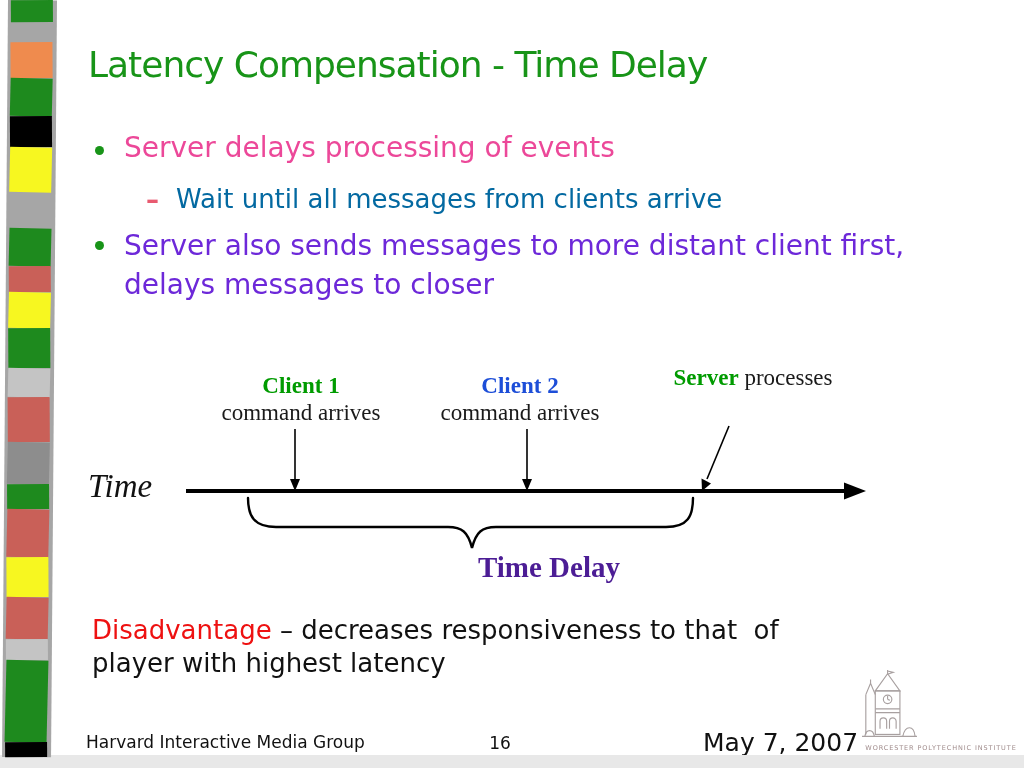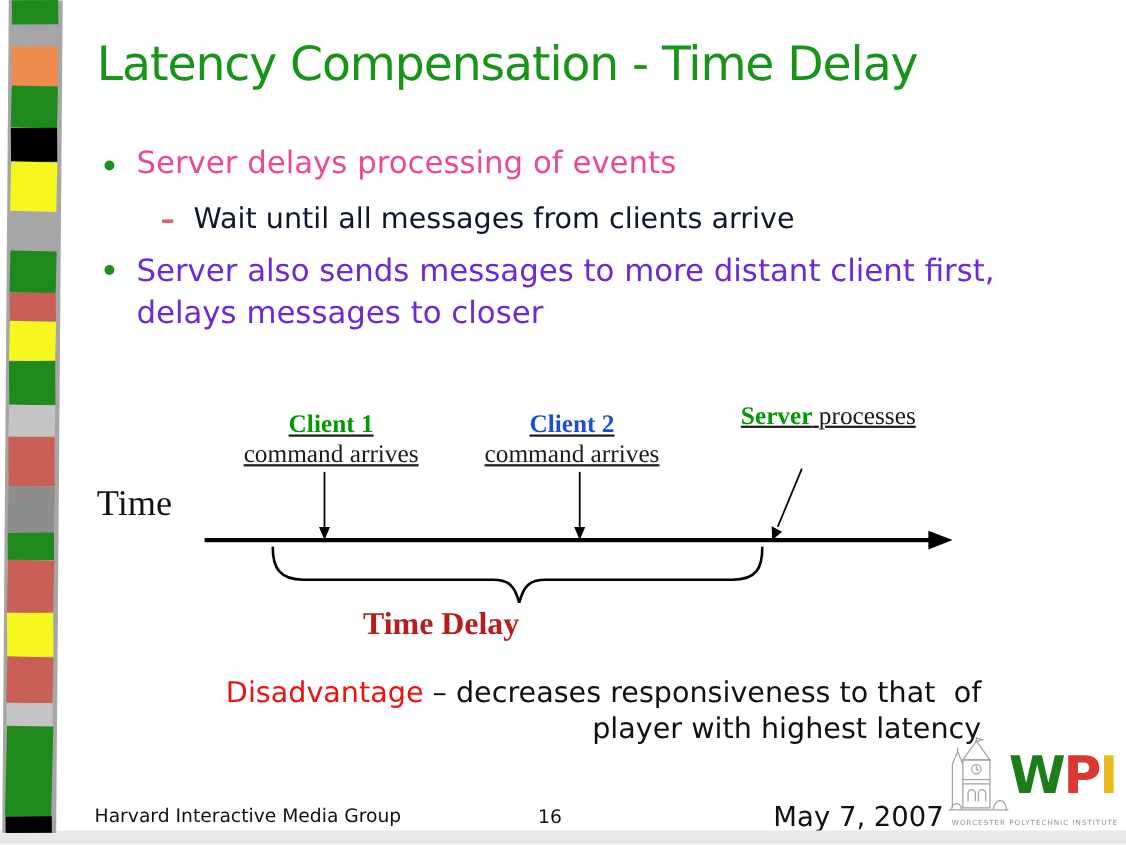--- a/index.html
+++ b/index.html
@@ -8,42 +8,42 @@
 
   
   #strip{position:absolute;left:8px;top:0;width:49px;height:757px;
          transform:rotate(0.45deg);transform-origin:top left;z-index:2;}
   .strip-block{margin-left:3px;width:42px;}
 
   
   #bottom-bar{position:absolute;left:0;top:755px;width:1024px;height:13px;background:#e8e8e8;z-index:1;}
 
   
-  #title{position:absolute;left:88px;top:34px;width:910px;font-size:43px;letter-spacing:-1px;white-space:nowrap;}
+  #title{position:absolute;left:88px;top:44px;width:910px;font-size:36px;letter-spacing:-1px;white-space:nowrap;}
   .bullet-dot{position:absolute;width:9px;height:9px;border-radius:50%;background:#189418;}
   #b1-dot{left:95px;top:146px;} #b2-dot{left:95px;top:241px;}
   #b1-text{position:absolute;left:124px;top:131px;font-size:28px;color:#ec4899;white-space:nowrap;}
   #sub-dash{position:absolute;left:146px;top:185px;font-size:26px;font-weight:bold;}
-  #sub-text{position:absolute;left:176px;top:184px;font-size:26px;color:#0f172a;white-space:nowrap;}
+  #sub-text{position:absolute;left:176px;top:184px;font-size:26px;color:#0369a1;white-space:nowrap;}
   #b2-text{position:absolute;left:124px;top:226px;width:835px;font-size:28px;color:#6d28d9;line-height:1.4;}
 
   
   .evt{position:absolute;text-align:center;font-family:"Liberation Serif","DejaVu Serif",serif;
-       font-size:23px;color:#1a1a1a;line-height:1.18;text-decoration:underline;}
+       font-size:23px;color:#1a1a1a;line-height:1.18;}
   #evt1{left:186px;top:372px;width:230px;}
   #evt2{left:405px;top:372px;width:230px;}
   #evt3{left:628px;top:364px;width:250px;}
   .evt b{font-weight:bold;}
-  #time-label{position:absolute;left:88px;top:440px;font-family:"Liberation Serif","DejaVu Serif",serif;
-              font-size:33px;color:#111;}
-  #brace-label{position:absolute;left:330px;top:551px;width:290px;text-align:left;
-               font-family:"Liberation Serif","DejaVu Serif",serif;font-weight:bold;font-size:29px;color:#b91c1c;}
+  #time-label{position:absolute;left:88px;top:468px;font-family:"Liberation Serif","DejaVu Serif",serif;
+              font-size:33px;color:#111;font-style:italic;}
+  #brace-label{position:absolute;left:330px;top:551px;width:290px;text-align:right;
+               font-family:"Liberation Serif","DejaVu Serif",serif;font-weight:bold;font-size:29px;color:#4c1d95;}
 
   
-  #disadvantage{position:absolute;left:92px;top:614px;width:800px;text-align:right;
+  #disadvantage{position:absolute;left:92px;top:614px;width:800px;text-align:left;
                 font-size:26px;color:#111;line-height:1.28;}
   #disadvantage span{white-space:pre-wrap;}
 
   
   #footer-left{position:absolute;left:86px;top:732px;font-size:17px;color:#111;}
   #footer-page{position:absolute;left:445px;top:733px;width:110px;text-align:center;font-size:17px;color:#111;}
   #footer-date{position:absolute;left:703px;top:728px;font-size:25px;color:#111;}
 
   
   #logo{position:absolute;left:860px;top:670px;width:162px;height:86px;}
@@ -148,17 +148,16 @@
         <circle cx="27" cy="31" r="4.5"></circle>
         <path d="M27 31 L27 27.5 M27 31 L29.5 32"></path>
         <path d="M14 41 H40 M14 45 H40"></path>
         <path d="M19 62 v-8 a3.5 3.5 0 0 1 7 0 v8 M29 62 v-8 a3.5 3.5 0 0 1 7 0 v8"></path>
         <path d="M4 26 L9 14 L14 26 M4 26 V68 M9 14 V10"></path>
         <path d="M0 70 H58"></path>
         <path d="M43 70 q2 -9 7 -9 q5 0 6 9"></path>
         <path d="M3 70 q1 -6 5 -6 q4 0 5 6"></path>
       </g>
     </svg>
-    <div id="logo-letters"><span style="color: rgb(27, 126, 27);">W</span><span style="color: rgb(218, 56, 50);">P</span><span style="color: rgb(237, 186, 31);">I</span></div>
     <div id="logo-subtext">WORCESTER POLYTECHNIC INSTITUTE</div>
   </div>
 
 </div>
 
 </body></html>

